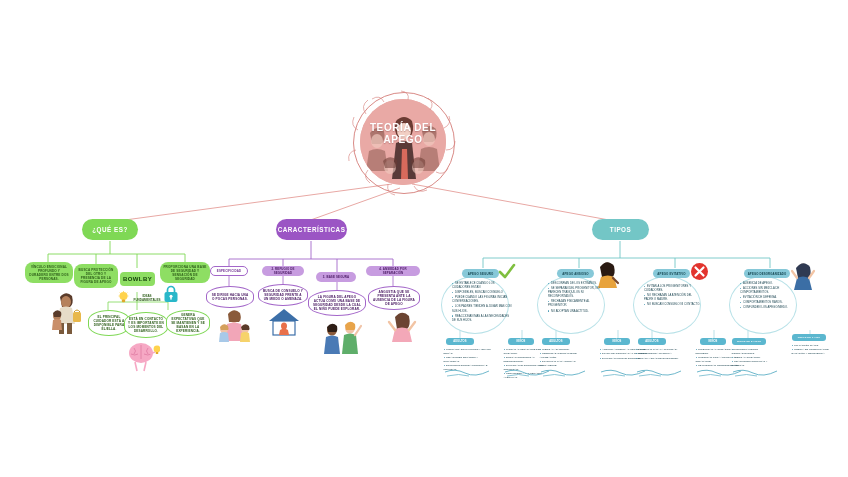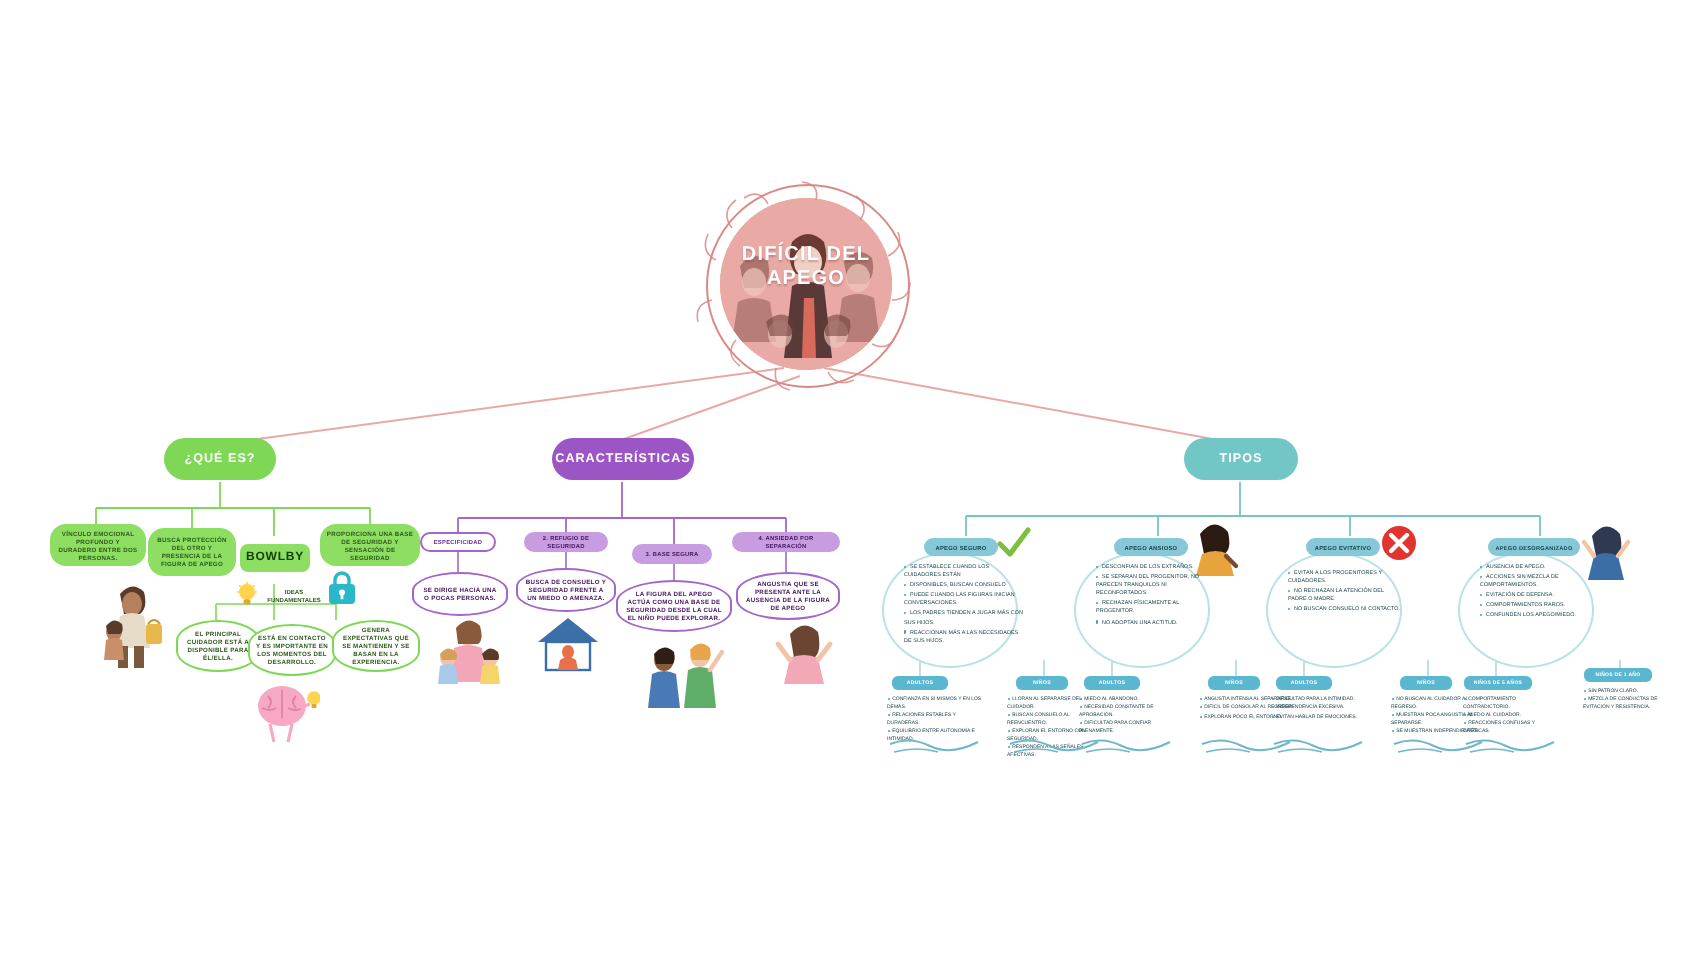--- a/index.html
+++ b/index.html
@@ -224,21 +224,21 @@
       <path d="M44 100 q-2 9 7 11"></path>
       <path d="M70 102 q4 8 13 4"></path>
       <path d="M92 88 q8 4 12 -4"></path>
       <path d="M102 66 q9 0 9 -9"></path>
       <path d="M100 44 q8 -4 5 -12"></path>
       <path d="M86 26 q5 -7 -2 -12"></path>
       <path d="M64 16 q2 -8 -7 -9"></path>
       <path d="M40 18 q-4 -8 -12 -3"></path>
     </g>
   </svg>
-  <div class="center-title">DIFÍCIL DEL APEGO</div>
+  <div class="center-title">TEORÍA DEL APEGO</div>
 
   <div class="pill green" style="left:82px;top:219px;width:56px;height:21px;">
     <span>¿QUÉ ES?</span>
   </div>
   <div class="pill purple" style="left:276px;top:219px;width:71px;height:21px;">
     <span>CARACTERÍSTICAS</span>
   </div>
   <div class="pill teal" style="left:592px;top:219px;width:57px;height:21px;">
     <span>TIPOS</span>
   </div>

